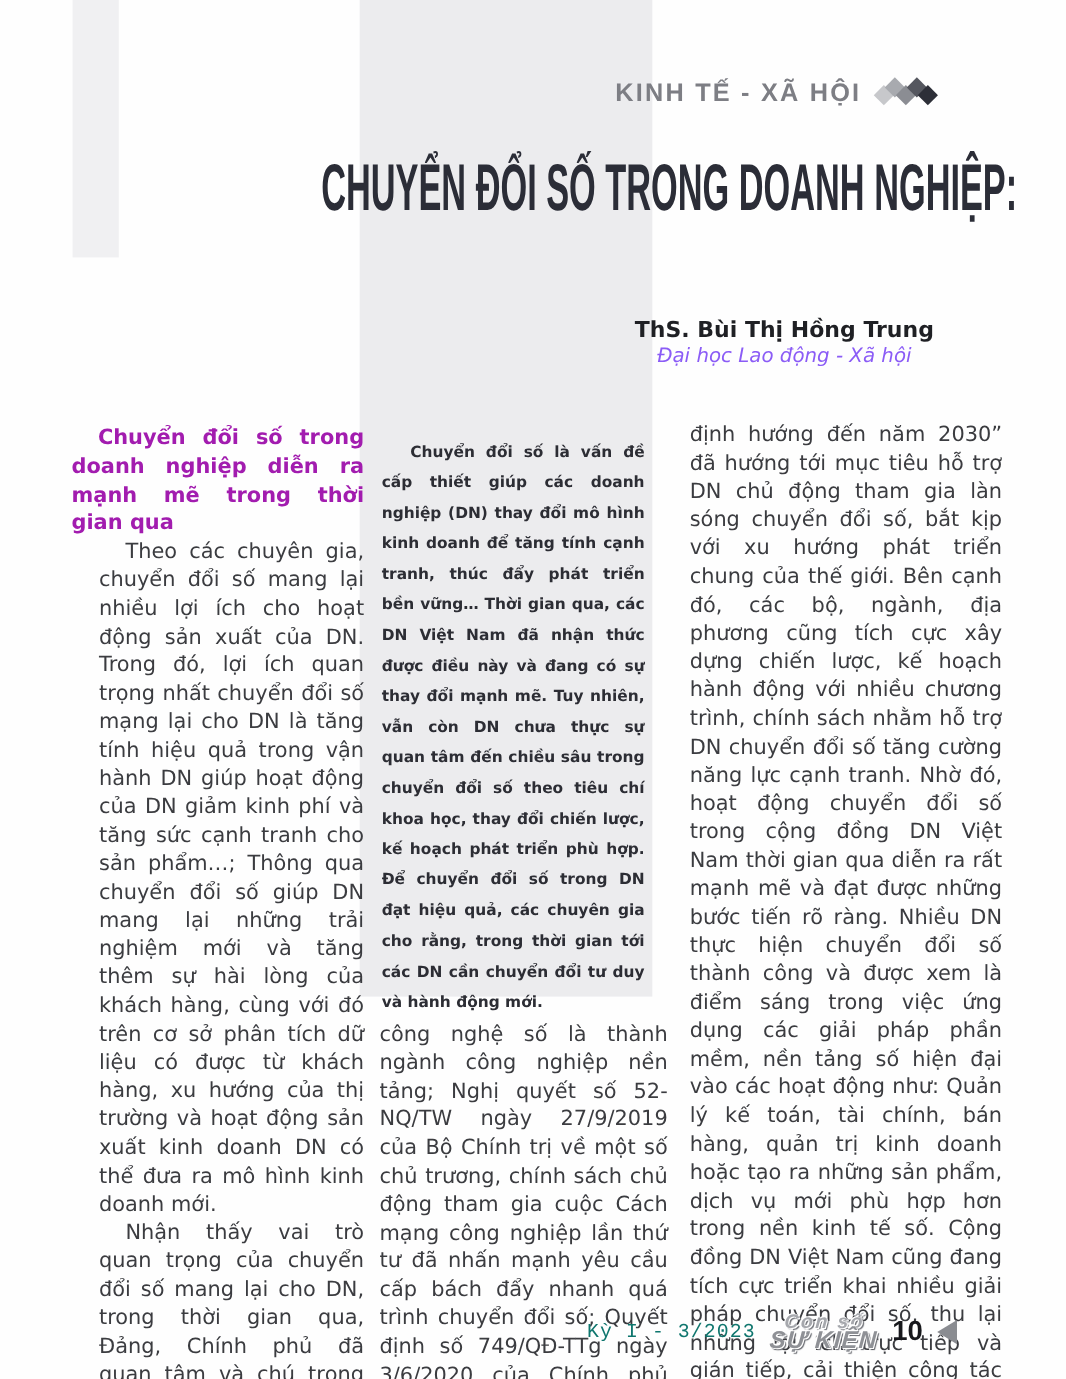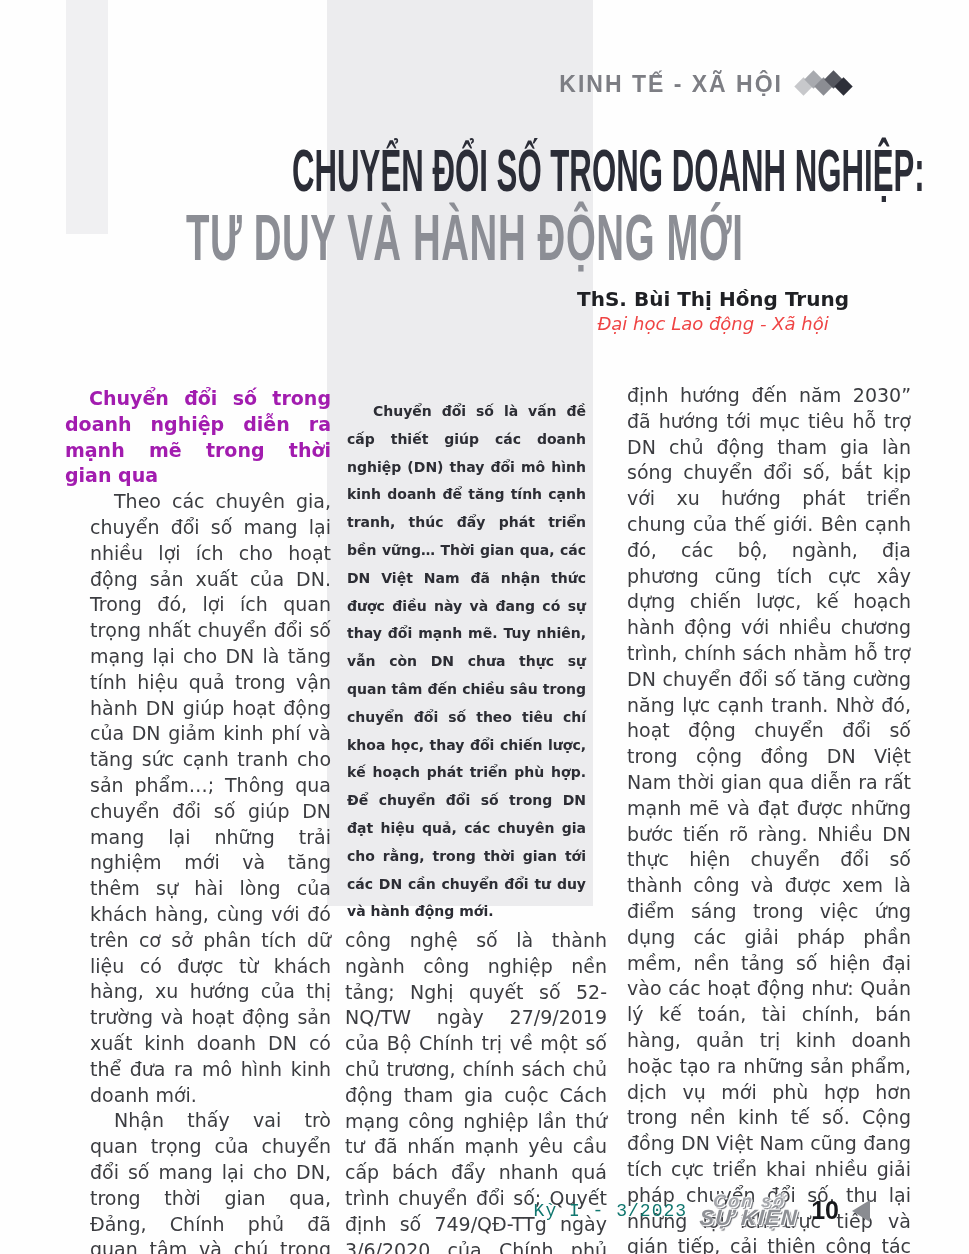--- a/index.html
+++ b/index.html
@@ -55,21 +55,21 @@
     white-space: nowrap;
     transform-origin: 50% 50%;
   }
   .title-line1 { line-height: 58px; }
   .title-line1 > span { font-size: 60px; color: #2b2d37; transform: scaleX(0.52); letter-spacing: 0px; }
   .title-line2 { line-height: 62px; margin-top: -2px; }
   .title-line2 > span { font-size: 64px; color: #8c8e95; transform: scaleX(0.60); letter-spacing: 1px; }
   
   .author { position: absolute; top: 286px; right: 120px; text-align: center; }
   .author-name { font-weight: bold; font-size: 20px; color: #1f2024; line-height: 26px; }
-  .author-affil { font-style: italic; font-size: 18px; color: #ef4444; line-height: 24px; }
+  .author-affil { font-style: italic; font-size: 18px; color: #8b5cf6; line-height: 24px; }
   
   .col { position: absolute; text-align: justify; color: #3b3c40; }
   .col p { font-size: 19px; line-height: 25.8px; }
   .col-1 { left: 65px;  top: 386px; width: 266px; }
   .col-2-lede {
     left: 347px; top: 398px; width: 239px;
     color: #2c2d34;
   }
   .col-2-lede p { font-weight: bold; font-size: 14px; line-height: 27.8px; text-indent: 26px; }
   .col-2-body { left: 345px; top: 928px; width: 262px; }
@@ -121,21 +121,20 @@
       <span class="d1"></span>
       <span class="d2"></span>
       <span class="d3"></span>
       <span class="d4"></span>
       <span class="d5"></span>
     </span>
   </div>
 
   <h1 class="title-block">
     <span class="title-line title-line1"><span>CHUYỂN ĐỔI SỐ TRONG DOANH NGHIỆP:</span></span>
-    <span class="title-line title-line2"><span>TƯ DUY VÀ HÀNH ĐỘNG MỚI</span></span>
   </h1>
 
   <div class="author">
     <div class="author-name">ThS. Bùi Thị Hồng Trung</div>
     <div class="author-affil">Đại học Lao động - Xã hội</div>
   </div>
 
   <div class="col col-1">
     <p class="subhead">Chuyển đổi số trong doanh nghiệp diễn ra mạnh mẽ trong thời gian qua</p>
     <p class="indent">Theo các chuyên gia, chuyển đổi số mang lại nhiều lợi ích cho hoạt động sản xuất của DN. Trong đó, lợi ích quan trọng nhất chuyển đổi số mạng lại cho DN là tăng tính hiệu quả trong vận hành DN giúp hoạt động của DN giảm kinh phí và tăng sức cạnh tranh cho sản phẩm…; Thông qua chuyển đổi số giúp DN mang lại những trải nghiệm mới và tăng thêm sự hài lòng của khách hàng, cùng với đó trên cơ sở phân tích dữ liệu có được từ khách hàng, xu hướng của thị trường và hoạt động sản xuất kinh doanh DN có thể đưa ra mô hình kinh doanh mới.</p>

